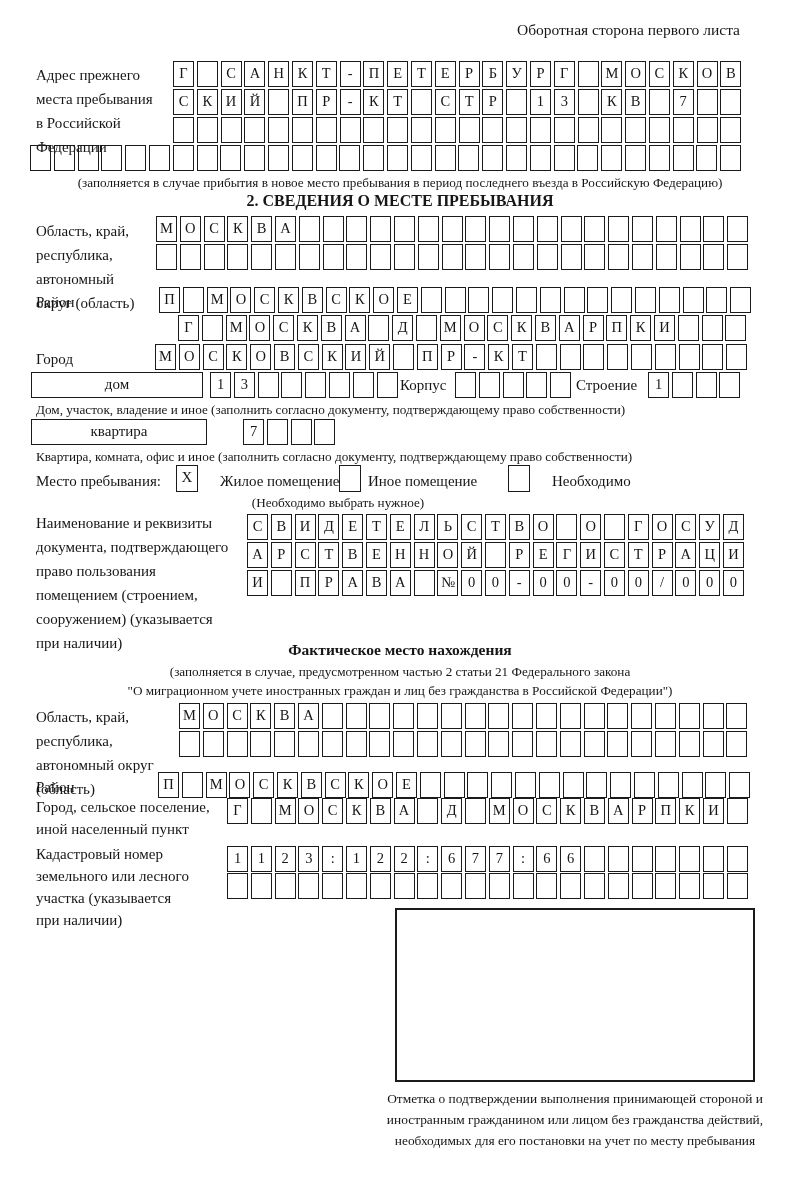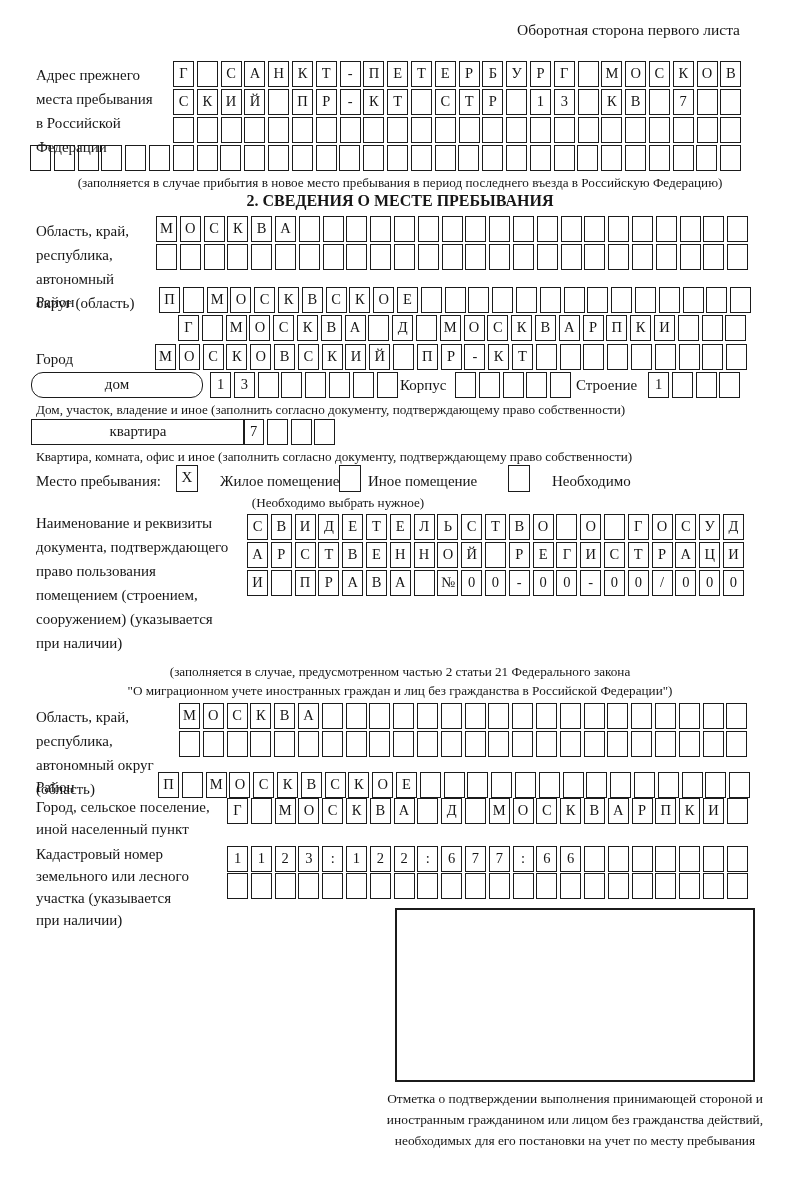--- a/index.html
+++ b/index.html
@@ -294,21 +294,21 @@
         <span class="cell"></span>
         <span class="cell"></span>
         <span class="cell"></span>
         <span class="cell"></span>
         <span class="cell"></span>
         <span class="cell"></span>
         <span class="cell"></span>
       </div>
   </div>
 
-  <div class="abs widebox" style="left:31px;top:372px;width:172px;border-radius:12px;">дом</div>
+  <div class="abs widebox" style="left:31px;top:372px;width:172px;">дом</div>
   <div class="abs" style="left:210px;top:372px;">
     <div class="cells">
         <span class="cell">1</span>
         <span class="cell">3</span>
         <span class="cell"></span>
         <span class="cell"></span>
         <span class="cell"></span>
         <span class="cell"></span>
         <span class="cell"></span>
         <span class="cell"></span>
@@ -328,21 +328,21 @@
   <div class="abs" style="left:648px;top:372px;">
     <div class="cells">
         <span class="cell">1</span>
         <span class="cell"></span>
         <span class="cell"></span>
         <span class="cell"></span>
       </div>
   </div>
   <div class="abs small-note" style="left:36px;top:401px;">Дом, участок, владение и иное (заполнить согласно документу, подтверждающему право собственности)</div>
 
-  <div class="abs widebox" style="left:31px;top:419px;width:214px;">квартира</div>
+  <div class="abs widebox" style="left:31px;top:419px;width:176px;">квартира</div>
   <div class="abs" style="left:243px;top:419px;">
     <div class="cells">
         <span class="cell">7</span>
         <span class="cell"></span>
         <span class="cell"></span>
         <span class="cell"></span>
       </div>
   </div>
   <div class="abs small-note" style="left:36px;top:448px;">Квартира, комната, офис и иное (заполнить согласно документу, подтверждающему право собственности)</div>
 
@@ -425,20 +425,21 @@
         <span class="cell">-</span>
         <span class="cell">0</span>
         <span class="cell">0</span>
         <span class="cell">/</span>
         <span class="cell">0</span>
         <span class="cell">0</span>
         <span class="cell">0</span>
       </div>
   </div>
 
+  <div class="abs title center" style="top:641px;font-size:15.5px;">Фактическое место нахождения</div>
   <div class="abs small-note center" style="top:663px;">(заполняется в случае, предусмотренном частью 2 статьи 21 Федерального закона</div>
   <div class="abs small-note center" style="top:682px;">"О миграционном учете иностранных граждан и лиц без гражданства в Российской Федерации")</div>
 
   <div class="abs label" style="left:36px;top:705px;width:135px;">Область, край, республика, автономный округ (область)</div>
   <div class="abs" style="left:179px;top:703px;">
     <div class="cells">
         <span class="cell">М</span>
         <span class="cell">О</span>
         <span class="cell">С</span>
         <span class="cell">К</span>

